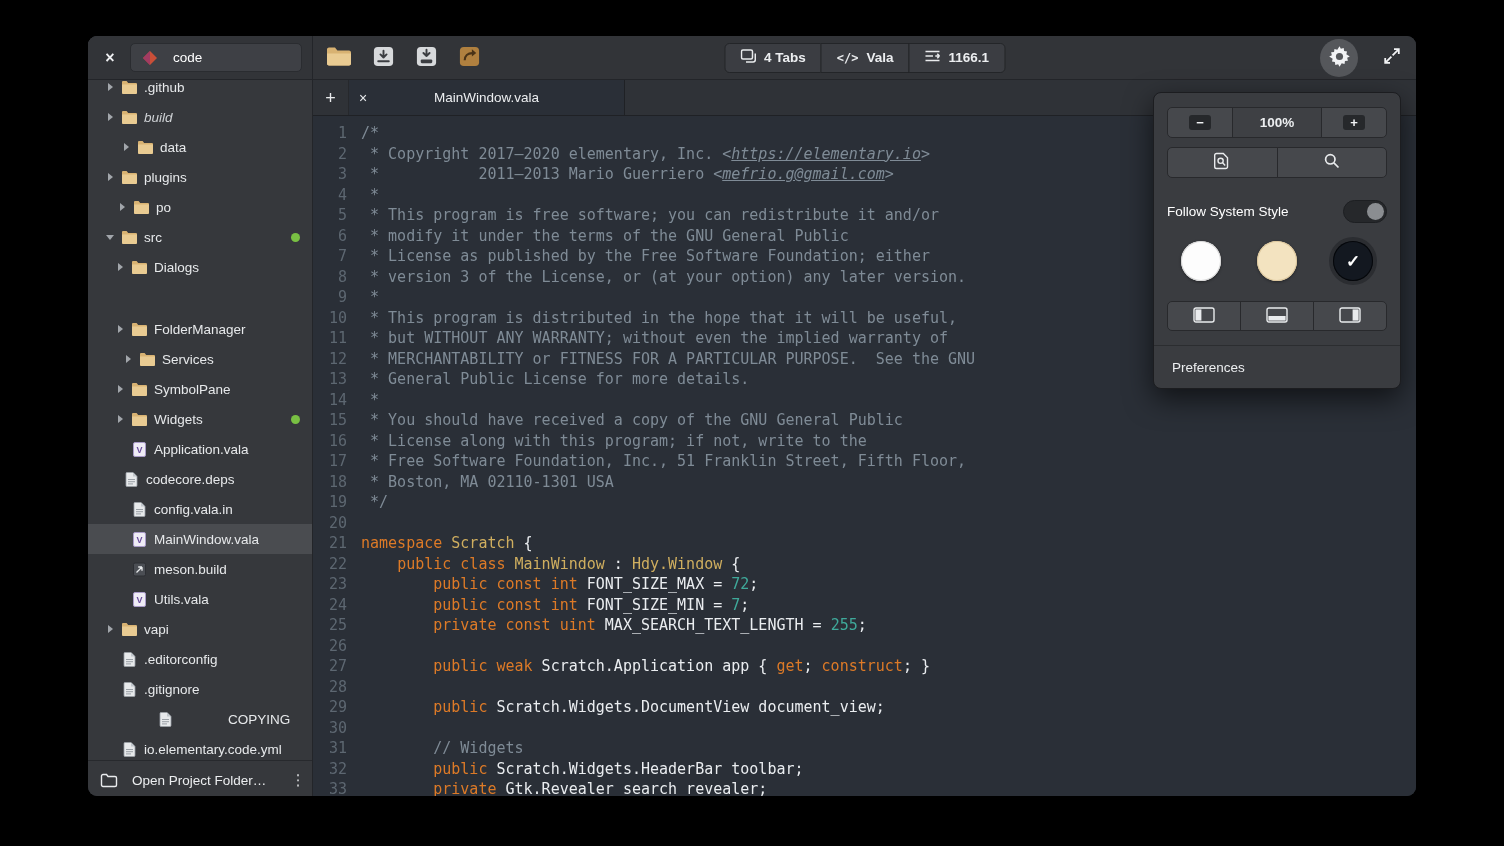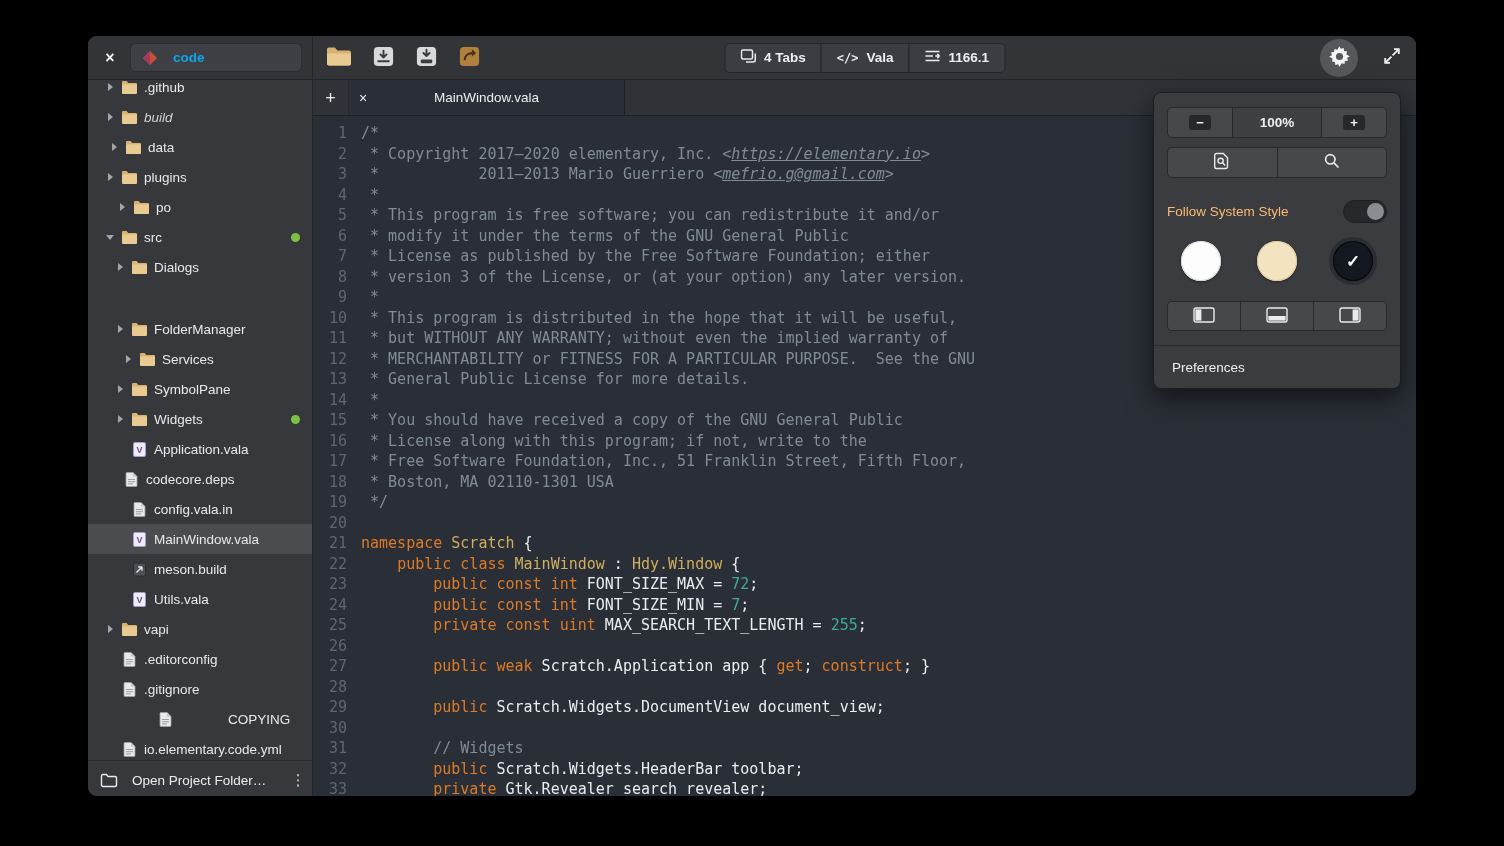--- a/index.html
+++ b/index.html
@@ -13,21 +13,21 @@
             box-shadow:0 16px 44px rgba(0,0,0,.65); }
 
   
   .sidebar { grid-column:1; background:#36383c; border-right:1px solid #232529; display:flex; flex-direction:column; min-height:0; }
   .sidebar-header { flex:0 0 44px; display:flex; align-items:center; gap:9px; padding:0 10px 0 11px;
                     background:#323438; border-bottom:1px solid #232529; }
   .close-btn { width:22px; height:22px; background:none; border:none; color:#f0f1f3; font-size:16px; font-weight:700;
                display:flex; align-items:center; justify-content:center; cursor:pointer; line-height:1; }
   .project-pill { flex:1; height:29px; background:#3e4045; border:1px solid #2a2c30; border-radius:5px;
                   display:flex; align-items:center; gap:8px; padding:0 10px; cursor:pointer; }
-  .project-name { color:#0ea5e9; font-size:13.5px; font-weight:700; }
+  .project-name { color:#ffffff; font-size:13.5px; font-weight:400; }
 
   .tree { flex:1 1 auto; overflow:hidden; margin-top:-8px; }
   .tree-row { height:30px; display:flex; align-items:center; color:#e7e9eb; font-size:13.5px; cursor:default; }
   .tree-row.selected { background:#4a4c50; }
   .tree-row.italic .tlabel { font-style:italic; color:#cfd2d5; }
   .expander { width:20px; flex:0 0 20px; display:flex; align-items:center; justify-content:center; }
   .expander.collapsed::before { content:""; border-left:5px solid #a2a6ab; border-top:4px solid transparent; border-bottom:4px solid transparent; }
   .expander.expanded::before  { content:""; border-top:5px solid #a2a6ab; border-left:4px solid transparent; border-right:4px solid transparent; }
   .ticon { width:18px; flex:0 0 18px; display:flex; align-items:center; justify-content:center; margin-right:6px; }
   .tlabel { white-space:nowrap; }
@@ -87,21 +87,21 @@
   .pop-btn + .pop-btn { margin-left:-1px;text-align:right; }
   .pop-btn:first-child { border-radius:5px 0 0 5px; }
   .pop-btn:last-child  { border-radius:0 5px 5px 0; }
   .zoom-out, .zoom-in { flex:0 0 66px; }
   .zoom-level { flex:1 1 auto; background:#3e4044; font-size:13.5px; font-weight:700; }
   .sqglyph { width:22px; height:15px; background:#26282b; border-radius:3px; display:flex; align-items:center;
              justify-content:center; color:#f2f3f5; font-size:13px; font-weight:700; line-height:0; }
   .find-row { margin-top:9px; }
   .find-btn { flex:1 1 50%; }
   .follow-row { margin-top:22px; display:flex; align-items:center; justify-content:space-between; }
-  .pop-label { color:#fdba74; font-size:13.5px; }
+  .pop-label { color:#ffffff; font-size:13.5px; }
   .toggle { position:relative; width:44px; height:23px; flex:0 0 44px; border-radius:12px;
             background:#26282b; border:1px solid #1d1f22; cursor:pointer; }
   .knob { position:absolute; right:2px; top:2px; width:17px; height:17px; border-radius:50%; background:#8a8d91; }
   .styles-row { margin-top:16px; display:flex; justify-content:space-between; align-items:center; padding:2px 14px; }
   .style-circle { width:40px; height:40px; border-radius:50%; cursor:pointer;
                   display:flex; align-items:center; justify-content:center; }
   .style-circle.light { background:#fdfdfd; box-shadow:inset 0 0 0 1px #d8d8d8, 0 1px 3px rgba(0,0,0,.4); }
   .style-circle.sepia { background:#f3e3c0; box-shadow:inset 0 0 0 1px #ddc89e, 0 1px 3px rgba(0,0,0,.4); }
   .style-circle.dark  { background:#131820; box-shadow:0 0 0 4px #2b2d31, inset 0 0 0 1px #05070a; }
   .check { color:#fff; font-size:17px; font-weight:700; line-height:1; }
@@ -145,21 +145,21 @@
           <div class="tree-row italic" style="padding-left: 12px;">
             <span class="expander collapsed"></span>
             <span class="ticon">
               <svg width="17" height="14" viewBox="0 0 17 14">
                 <path d="M1 2.2C1 1.5 1.5 1 2.2 1h3.4l1.6 2h7.6c.7 0 1.2.5 1.2 1.2v8.6c0 .7-.5 1.2-1.2 1.2H2.2C1.5 14 1 13.5 1 12.8z" fill="#d8b272"></path>
                 <path d="M1 4.6h15v8.2c0 .7-.5 1.2-1.2 1.2H2.2C1.5 14 1 13.5 1 12.8z" fill="#e9cb92"></path>
               </svg>
             </span>
             <span class="tlabel">build</span>
           </div>
-          <div class="tree-row" style="padding-left: 16px;">
+          <div class="tree-row" style="padding-left: 28px;">
             <span class="expander collapsed"></span>
             <span class="ticon">
               <svg width="17" height="14" viewBox="0 0 17 14">
                 <path d="M1 2.2C1 1.5 1.5 1 2.2 1h3.4l1.6 2h7.6c.7 0 1.2.5 1.2 1.2v8.6c0 .7-.5 1.2-1.2 1.2H2.2C1.5 14 1 13.5 1 12.8z" fill="#d8b272"></path>
                 <path d="M1 4.6h15v8.2c0 .7-.5 1.2-1.2 1.2H2.2C1.5 14 1 13.5 1 12.8z" fill="#e9cb92"></path>
               </svg>
             </span>
             <span class="tlabel">data</span>
           </div>
           <div class="tree-row" style="padding-left: 12px;">

